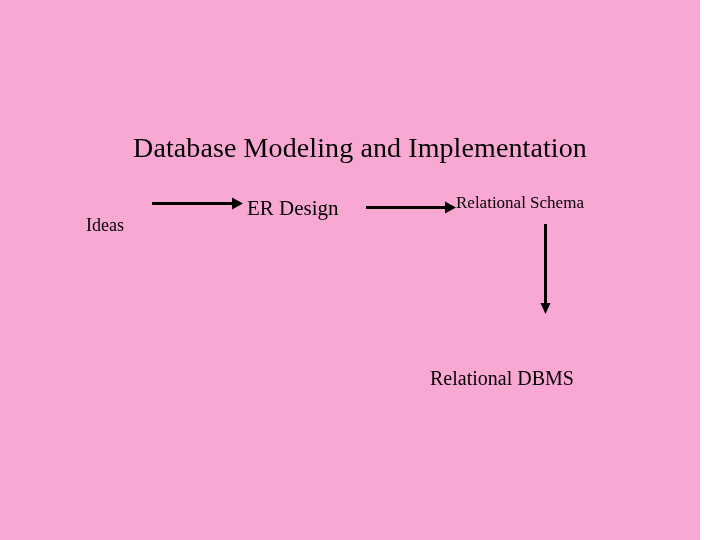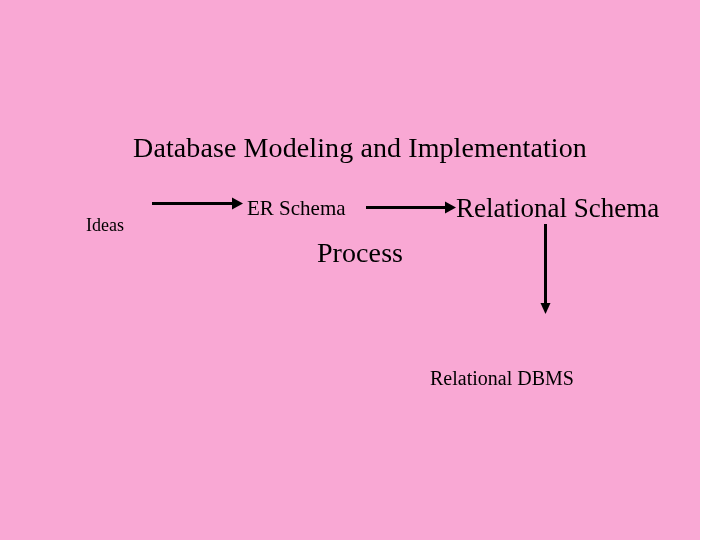--- a/index.html
+++ b/index.html
@@ -51,21 +51,21 @@
     margin-top: 25px;
   }
   .node-er {
     left: 247px;
     top: 196px;
     font-size: 21px;
   }
   .node-schema {
     left: 456px;
     top: 193px;
-    font-size: 27px;
+    font-size: 17px;
   }
   .node-dbms {
     left: 430px;
     top: 320px;
     font-size: 20px;
   }
   .node-dbms .node-line { display: block; }
 
   
   .arrow-layer {
@@ -77,26 +77,25 @@
     pointer-events: none;
   }
 </style>
 </head>
 <body>
 
 <div id="slide">
 
   <div class="slide-title">
     <span class="title-line">Database Modeling and Implementation</span>
-    <span class="title-line">Process</span>
   </div>
 
   <div class="node node-ideas">Ideas</div>
 
-  <div class="node node-er">ER Schema</div>
+  <div class="node node-er">ER Design</div>
 
   <div class="node node-schema">Relational Schema</div>
 
   <div class="node node-dbms">
     <span class="node-line">Relational DBMS</span>
   </div>
 
   <svg class="arrow-layer" width="720" height="540" viewBox="0 0 720 540">
 
     <g>

